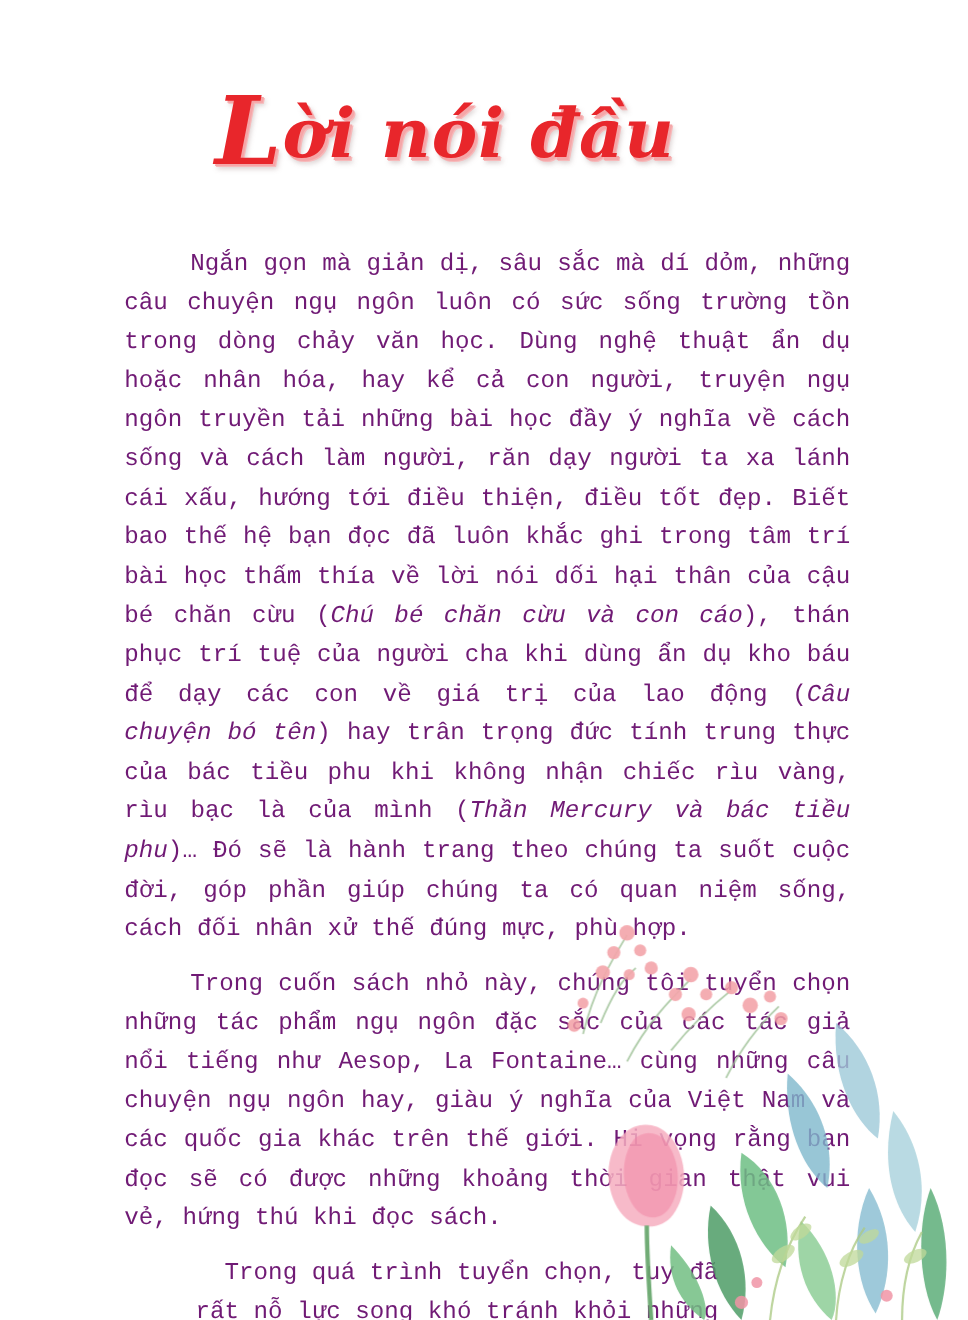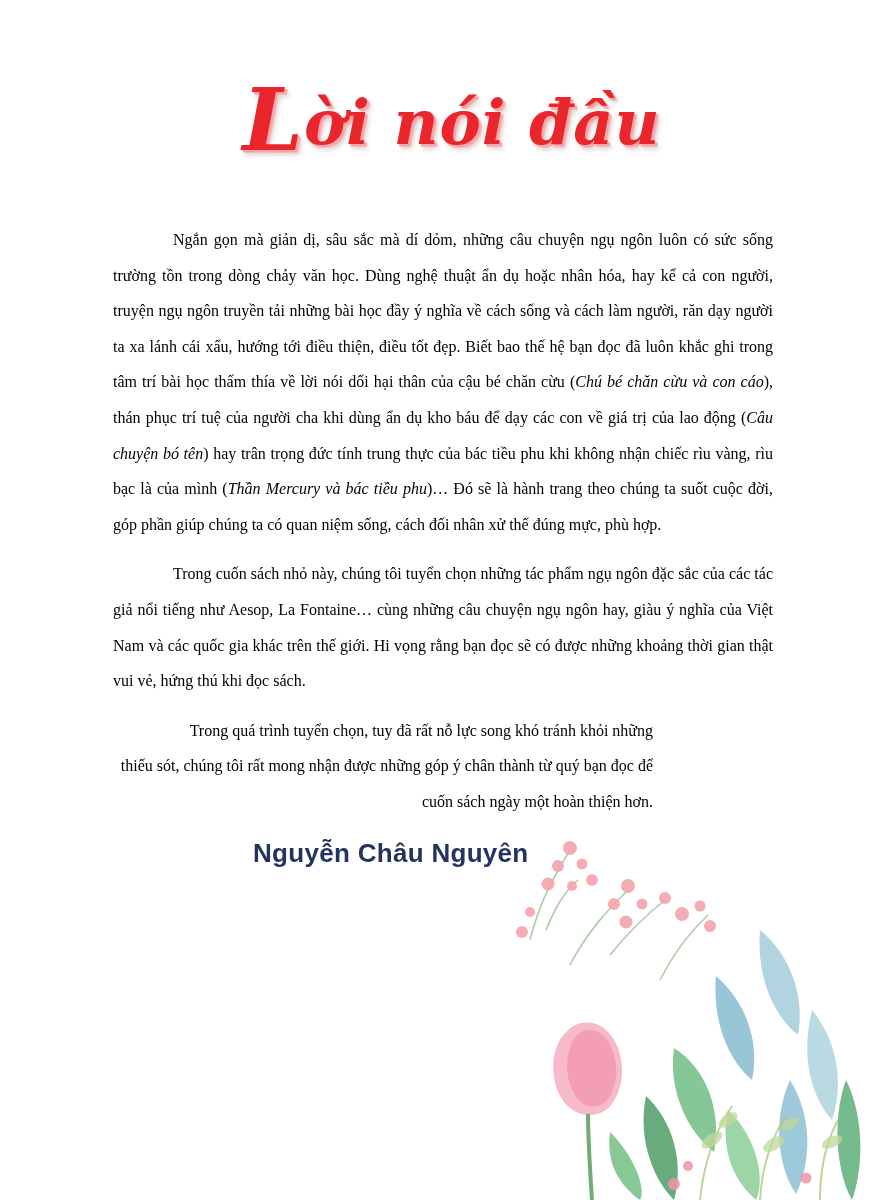--- a/index.html
+++ b/index.html
@@ -32,21 +32,20 @@
     pointer-events: none;
   }
 
   
   .title-wrap {
     position: absolute;
     top: 86px;
     left: 0;
     width: 809px;
     text-align: center;
-    margin-left: 47px;
   }
   .title {
     display: inline-block;
     font-family: "DejaVu Serif", serif;
     font-style: italic;
     font-weight: bold;
     font-size: 62px;
     line-height: 1.05;
     color: #e8262b;
     letter-spacing: 1px;
@@ -63,27 +62,27 @@
 
   
   .content {
     position: absolute;
     top: 222px;
     left: 113px;
     width: 660px;
   }
   p.para {
     margin: 0 0 14px 0;
-    font-size: 16px;
+    font-size: 22px;
     line-height: 35.6px;
-    color: #000000;
+    color: #701a75;
     text-align: justify;
     text-justify: inter-word;
     text-indent: 60px;
-    font-family: Liberation Serif, serif;
+    font-family: Liberation Mono, monospace;
   }
   p.para.narrow {
     width: 540px;
     text-align: right;
   }
   .it {
     font-style: italic;
   }
   .signature {
     margin: 18px 0 0 0;

